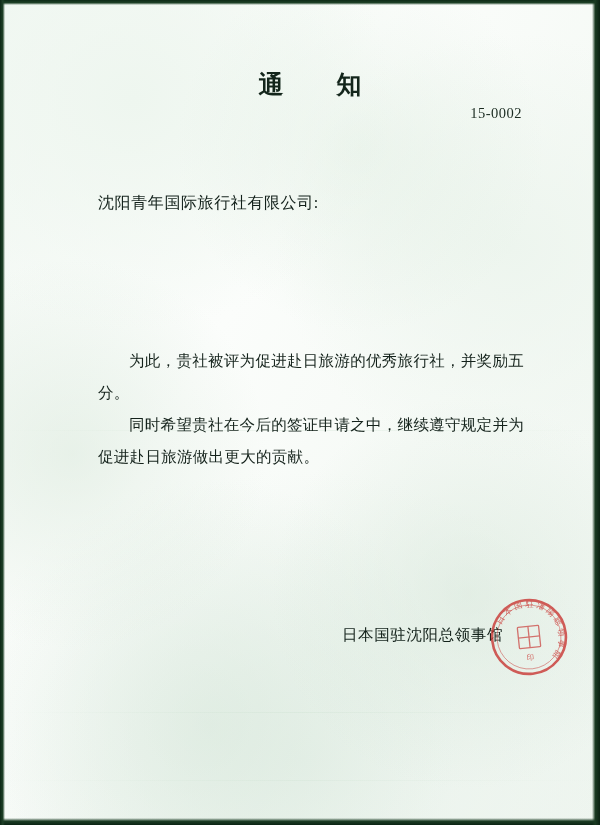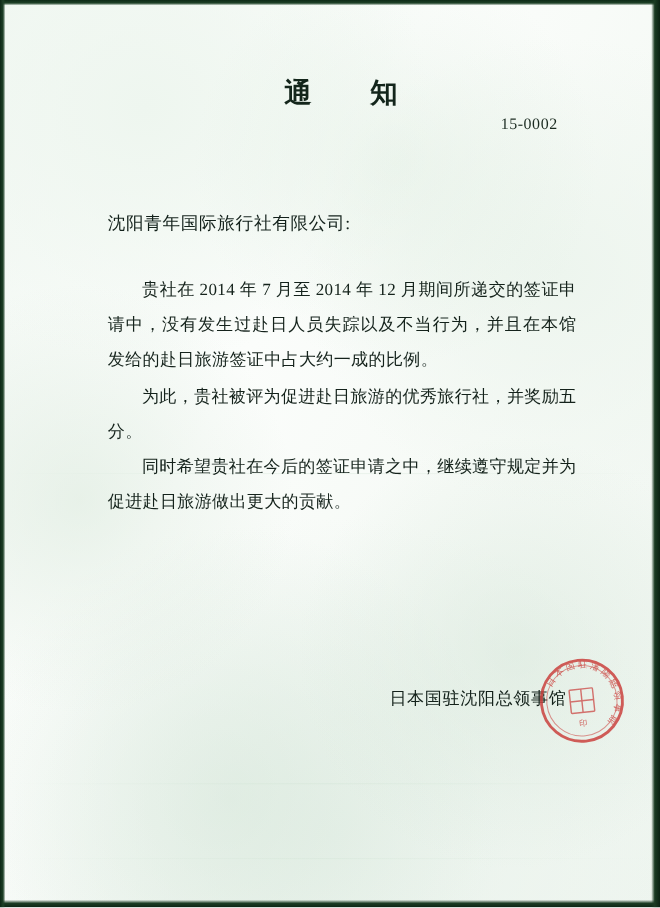--- a/index.html
+++ b/index.html
@@ -72,21 +72,21 @@
     font-size: 25px;
     font-weight: bold;
     letter-spacing: 14px;
     text-indent: 14px;
     color: #13251b;
     font-family: "Liberation Serif", "DejaVu Serif", serif;
   }
 
   .meta {
     position: absolute;
-    right: 103px;
+    right: 88px;
     text-align: right;
     font-size: 14.5px;
     color: #1a2a20;
     letter-spacing: 0.5px;
   }
   .meta-number { top: 105px; }
   .meta-date   { top: 135px; }
 
   .addressee {
     position: absolute;
@@ -111,21 +111,21 @@
   }
   .para .ind { display: inline-block; width: 2em; }
 
   .p1 { top: 248px; }
   .p2 { top: 345px; }
   .p3 { top: 409px; }
 
   .signature {
     position: absolute;
     top: 625px;
-    left: 344px;
+    left: 332px;
     font-size: 15.5px;
     letter-spacing: 0.6px;
     color: #13211a;
   }
 
   
   .seal {
     position: absolute;
     top: 596px;
     left: 478px;
@@ -162,21 +162,20 @@
 
   <div class="doc">
 
     <div class="title">通　知</div>
 
     <div class="meta meta-number">15-0002</div>
 
 
     <div class="addressee">沈阳青年国际旅行社有限公司:</div>
 
-    <div class="para p1"><span class="ind"></span><span>贵社在 2014 年 7 月至 2014 年 12 月期间所递交的签证申请中，没有发生过赴日人员失踪以及不当行为，并且在本馆发给的赴日旅游签证中占大约一成的比例。</span></div>
 
     <div class="para p3"><span class="ind"></span><span>同时希望贵社在今后的签证申请之中，继续遵守规定并为促进赴日旅游做出更大的贡献。</span></div>
 
     <div class="para p2"><span class="ind"></span><span>为此，贵社被评为促进赴日旅游的优秀旅行社，并奖励五分。</span></div>
 
     <div class="signature">日本国驻沈阳总领事馆</div>
 
     <div class="seal">
       <svg width="82" height="82" viewBox="0 0 100 100" aria-hidden="true">
         <defs>

